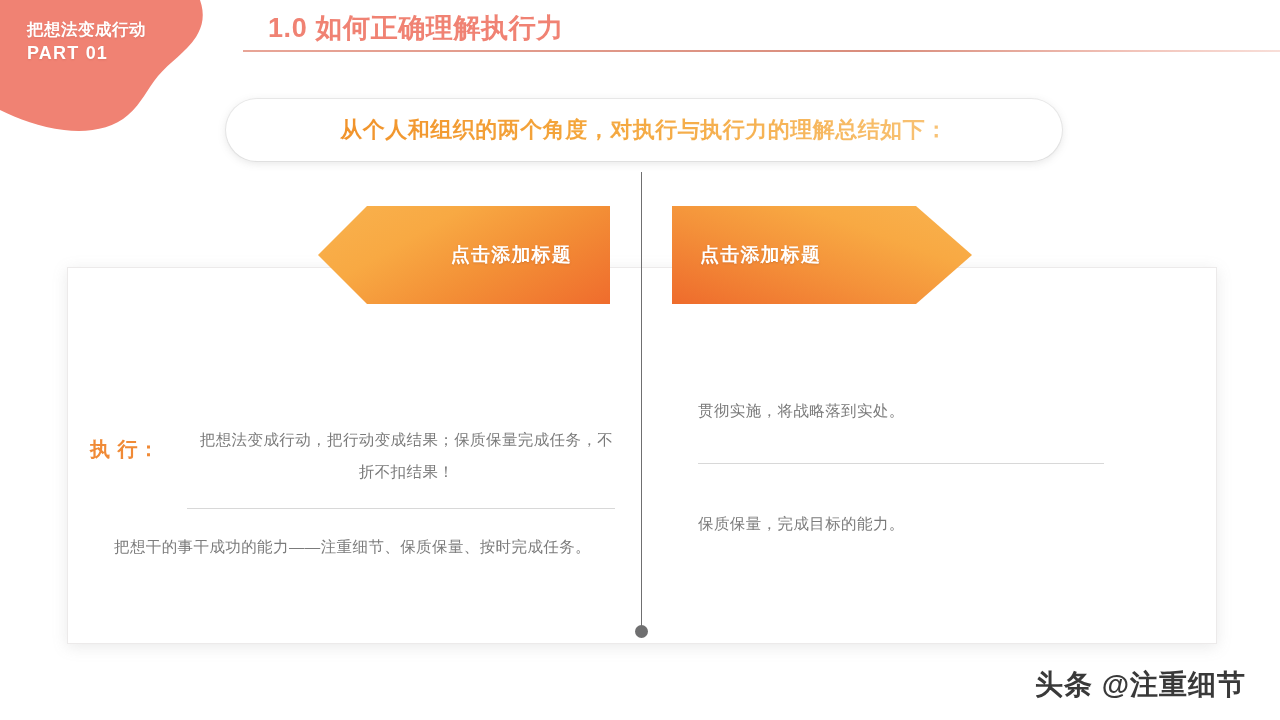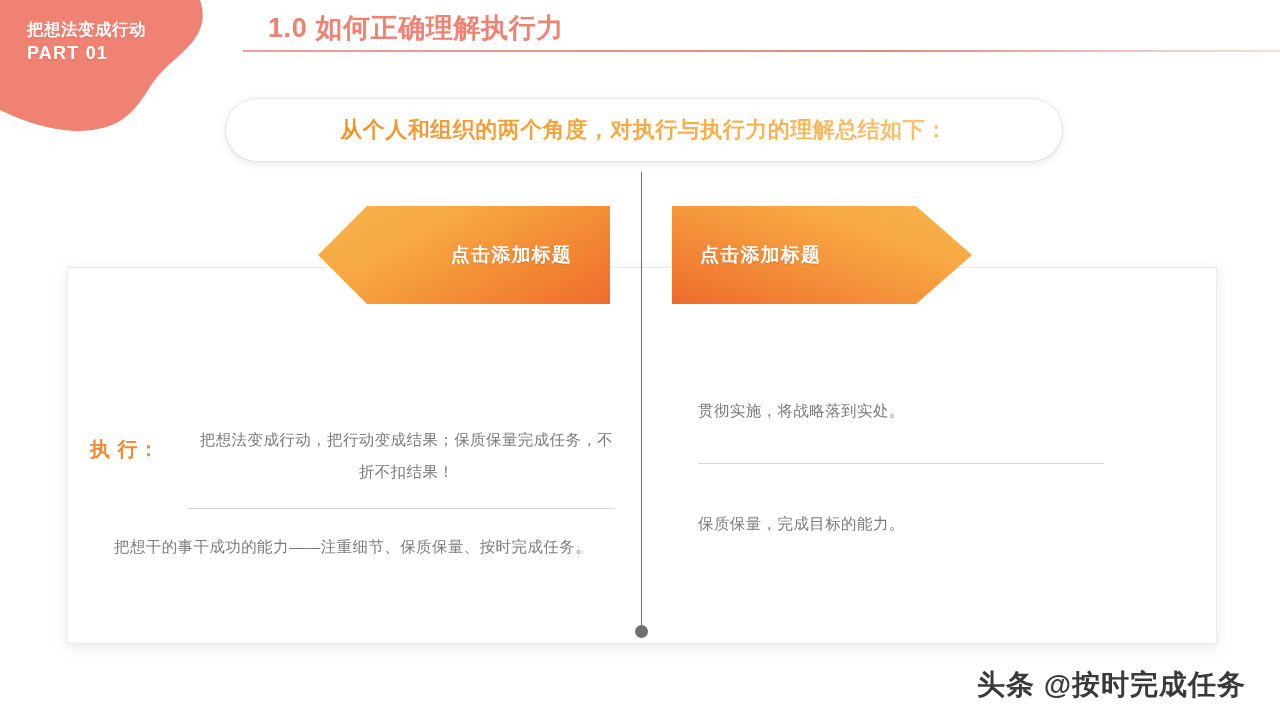--- a/index.html
+++ b/index.html
@@ -284,15 +284,15 @@
       <div class="row-desc">把想干的事干成功的能力——注重细节、保质保量、按时完成任务。</div>
     </div>
   </div>
 
   <div class="col-right">
     <div class="right-para">贯彻实施，将战略落到实处。</div>
     <div class="hr-right"></div>
     <div class="right-para">保质保量，完成目标的能力。</div>
   </div>
 
-  <div class="watermark">头条 @按时完成任务</div>
+  <div class="watermark">头条 @注重细节</div>
 
 </div>
 
 </body></html>

